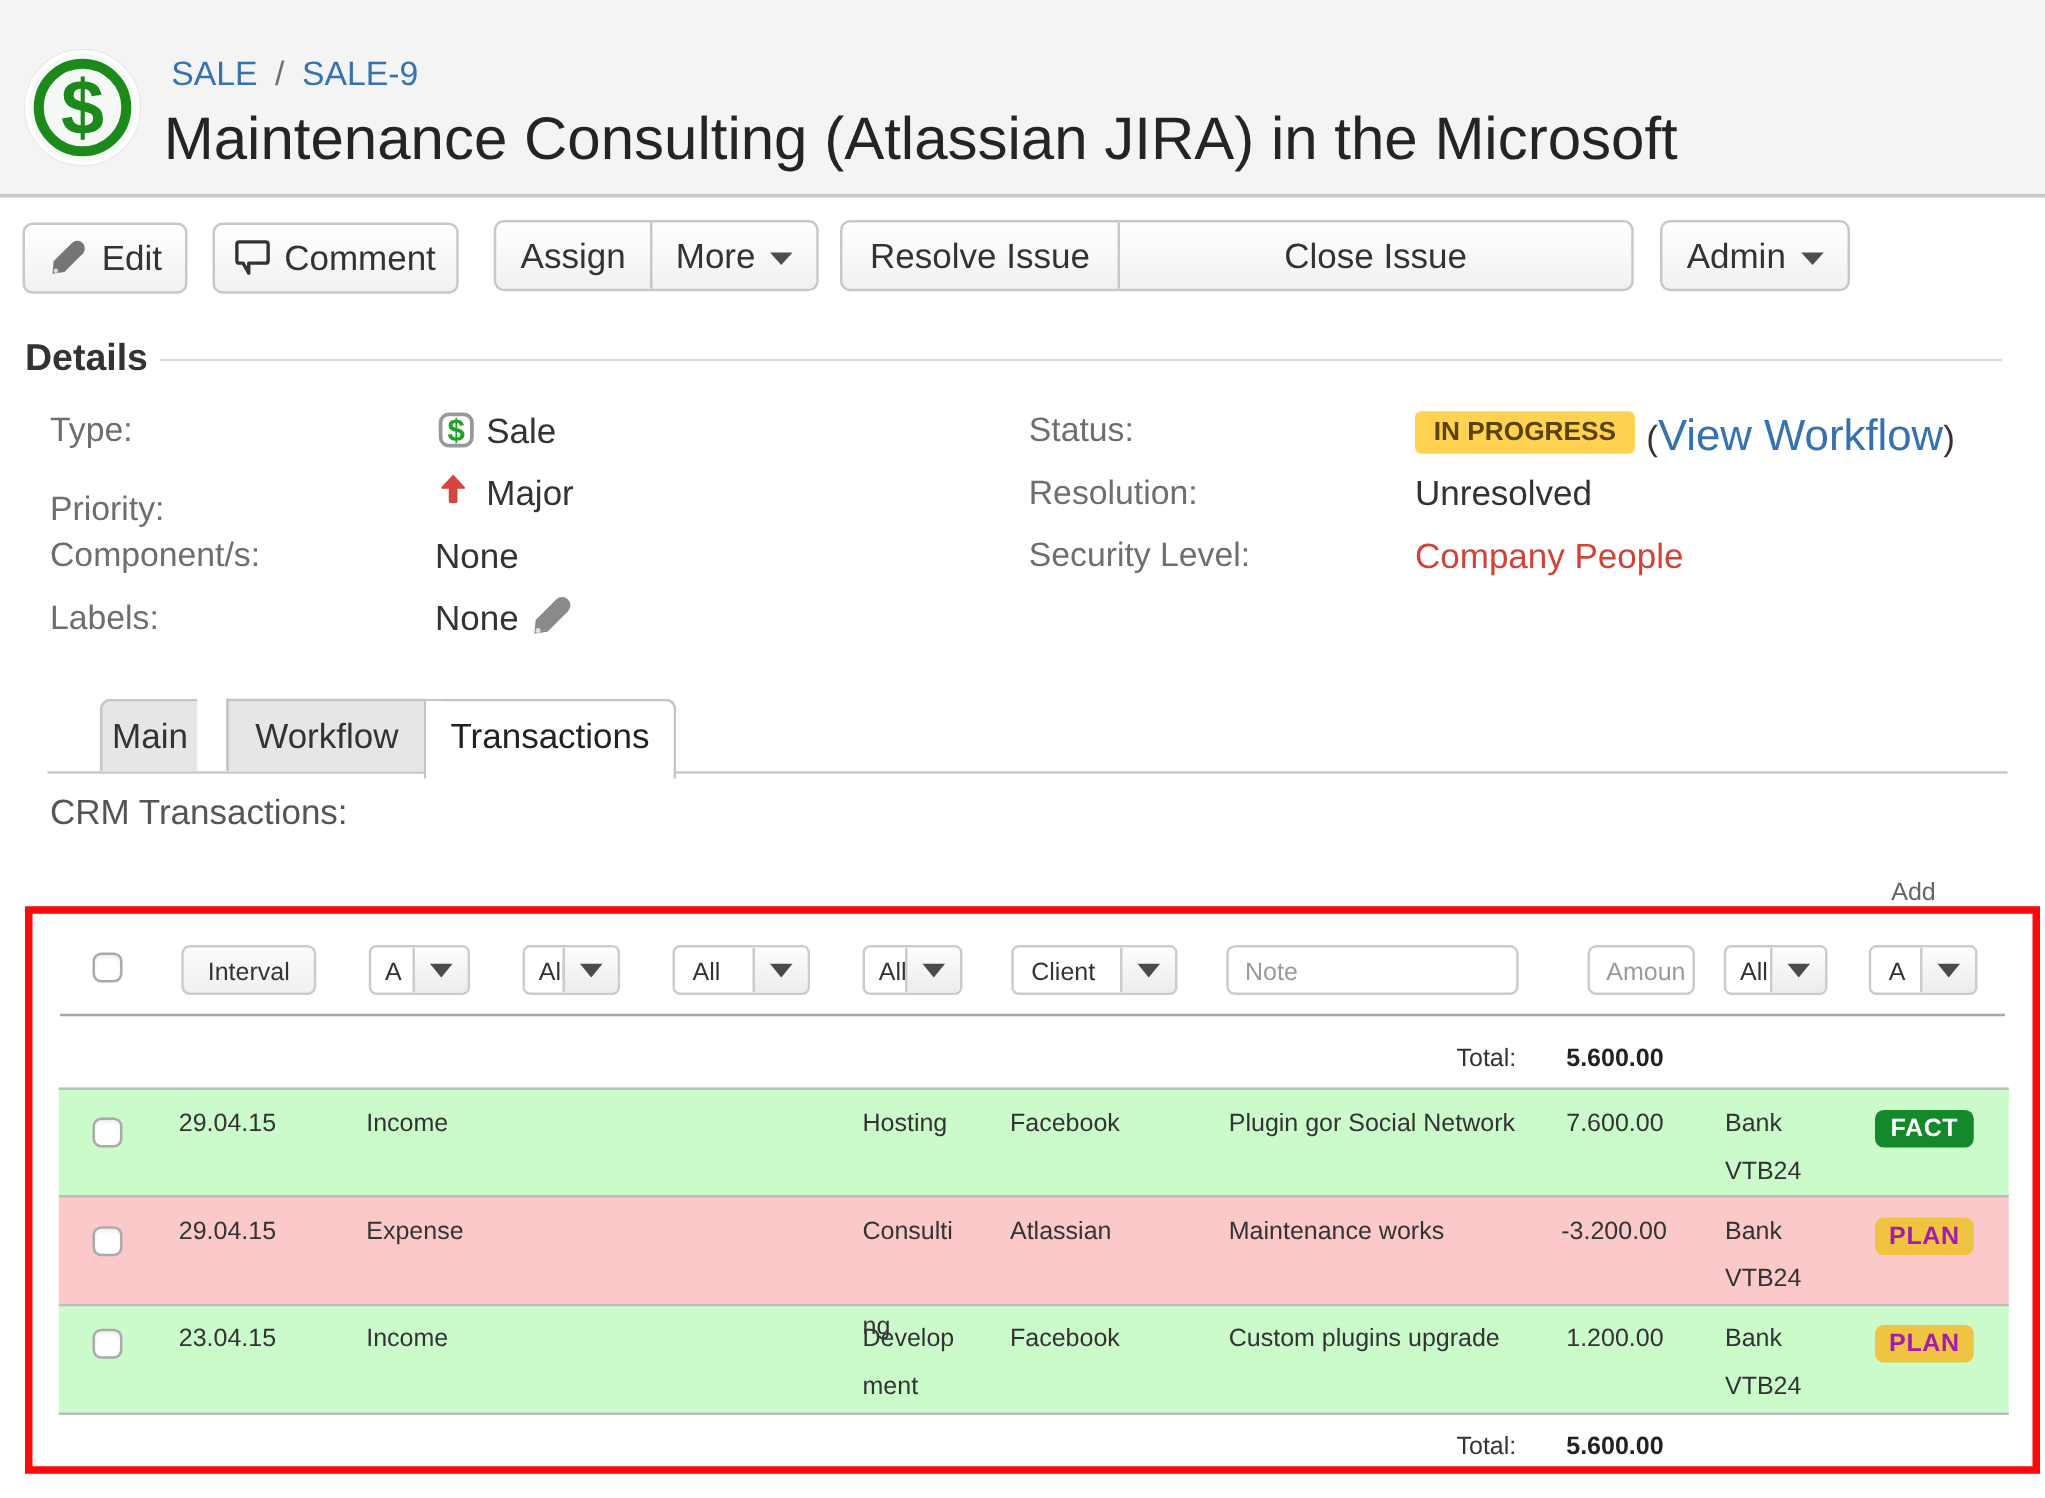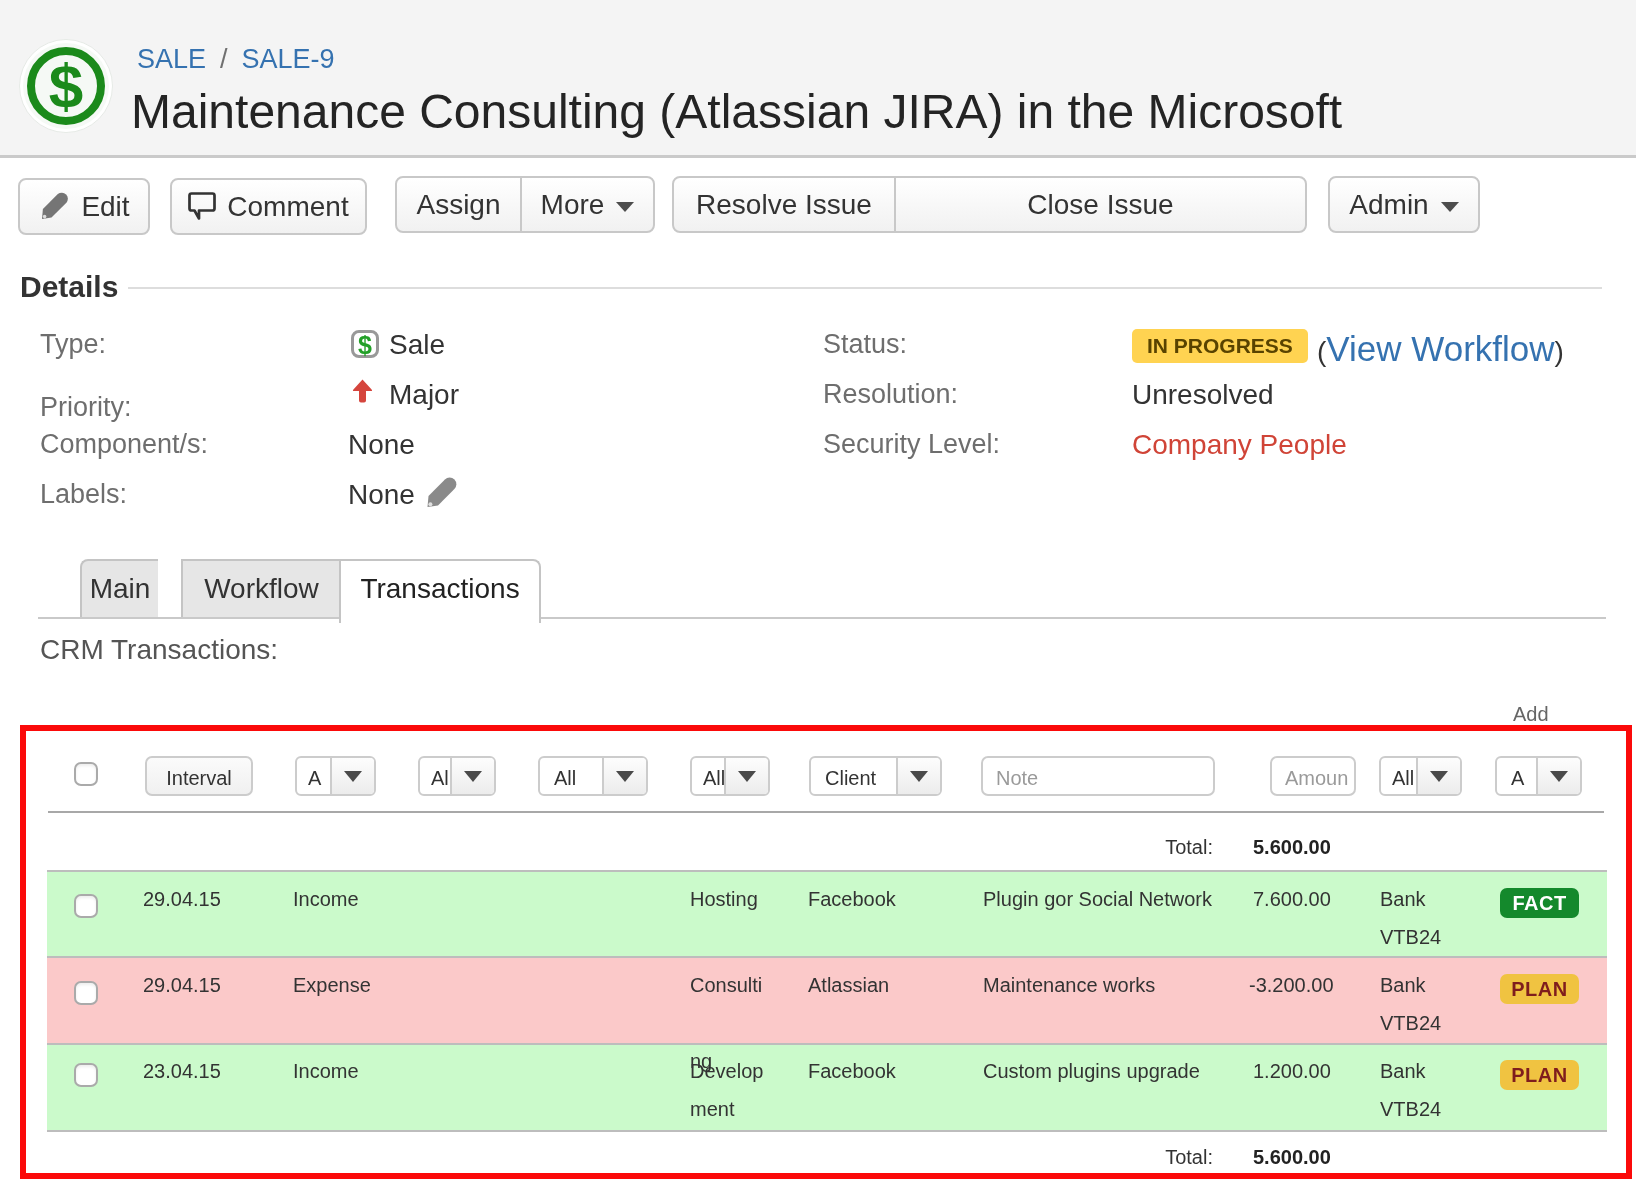--- a/index.html
+++ b/index.html
@@ -32,21 +32,21 @@
 .filterbtn{position:absolute;top:756px;height:40px;box-sizing:border-box;border:2px solid #ccc;border-radius:7px;background:linear-gradient(to bottom,#fbfbfb,#f0f0f0);font-size:20px;color:#333;display:flex;align-items:center;justify-content:center;padding-top:5px;}
 .dd{position:absolute;top:756px;height:40px;box-sizing:border-box;border:2px solid #ccc;border-radius:6px;background:#fff;display:flex;overflow:hidden;}
 .dd .txt{flex:1;font-size:20px;color:#333;display:flex;align-items:center;padding-left:11px;padding-top:5px;overflow:hidden;white-space:nowrap;}
 .dd .arr{width:44px;border-left:2px solid #ccc;background:linear-gradient(to bottom,#fdfdfd,#ececec);display:flex;align-items:center;justify-content:center;box-sizing:border-box;}
 .dd .arr i{display:block;width:0;height:0;border-left:9px solid transparent;border-right:9px solid transparent;border-top:11px solid #4a4a4a;}
 .inp{position:absolute;top:756px;height:40px;box-sizing:border-box;border:2px solid #ccc;border-radius:7px;background:#fff;font-size:20px;color:#9a9a9a;display:flex;align-items:center;padding-left:13px;padding-top:5px;overflow:hidden;white-space:nowrap;}
 .trow{position:absolute;left:47px;width:1560px;}
 .tcell{position:absolute;font-size:20px;color:#333;white-space:nowrap;}
 .badge{position:absolute;left:1500px;width:79px;height:30px;box-sizing:border-box;border-radius:7px;font-size:20px;font-weight:bold;display:flex;align-items:center;justify-content:center;letter-spacing:0.5px;}
 .bfact{background:#14892c;color:#fff;}
-.bplan{background:#f0c341;color:#7f1d1d;}
+.bplan{background:#f0c341;color:#a21caf;}
 </style>
 </head>
 <body>
 
 <div id="hdr"></div>
 <svg class="abs" style="left:19px;top:39px;" width="94" height="94" viewBox="0 0 94 94">
   <circle cx="47" cy="47" r="46.5" fill="#ffffff" stroke="#e6eae6" stroke-width="1"></circle>
   <circle cx="47" cy="47" r="43" fill="#f5f9f5"></circle>
   <circle cx="47" cy="47" r="35" fill="none" stroke="#1b8a1b" stroke-width="8"></circle>
   <text x="47" y="68" font-family="Liberation Sans, sans-serif" font-size="62" font-weight="bold" fill="#1b8a1b" text-anchor="middle">$</text>

